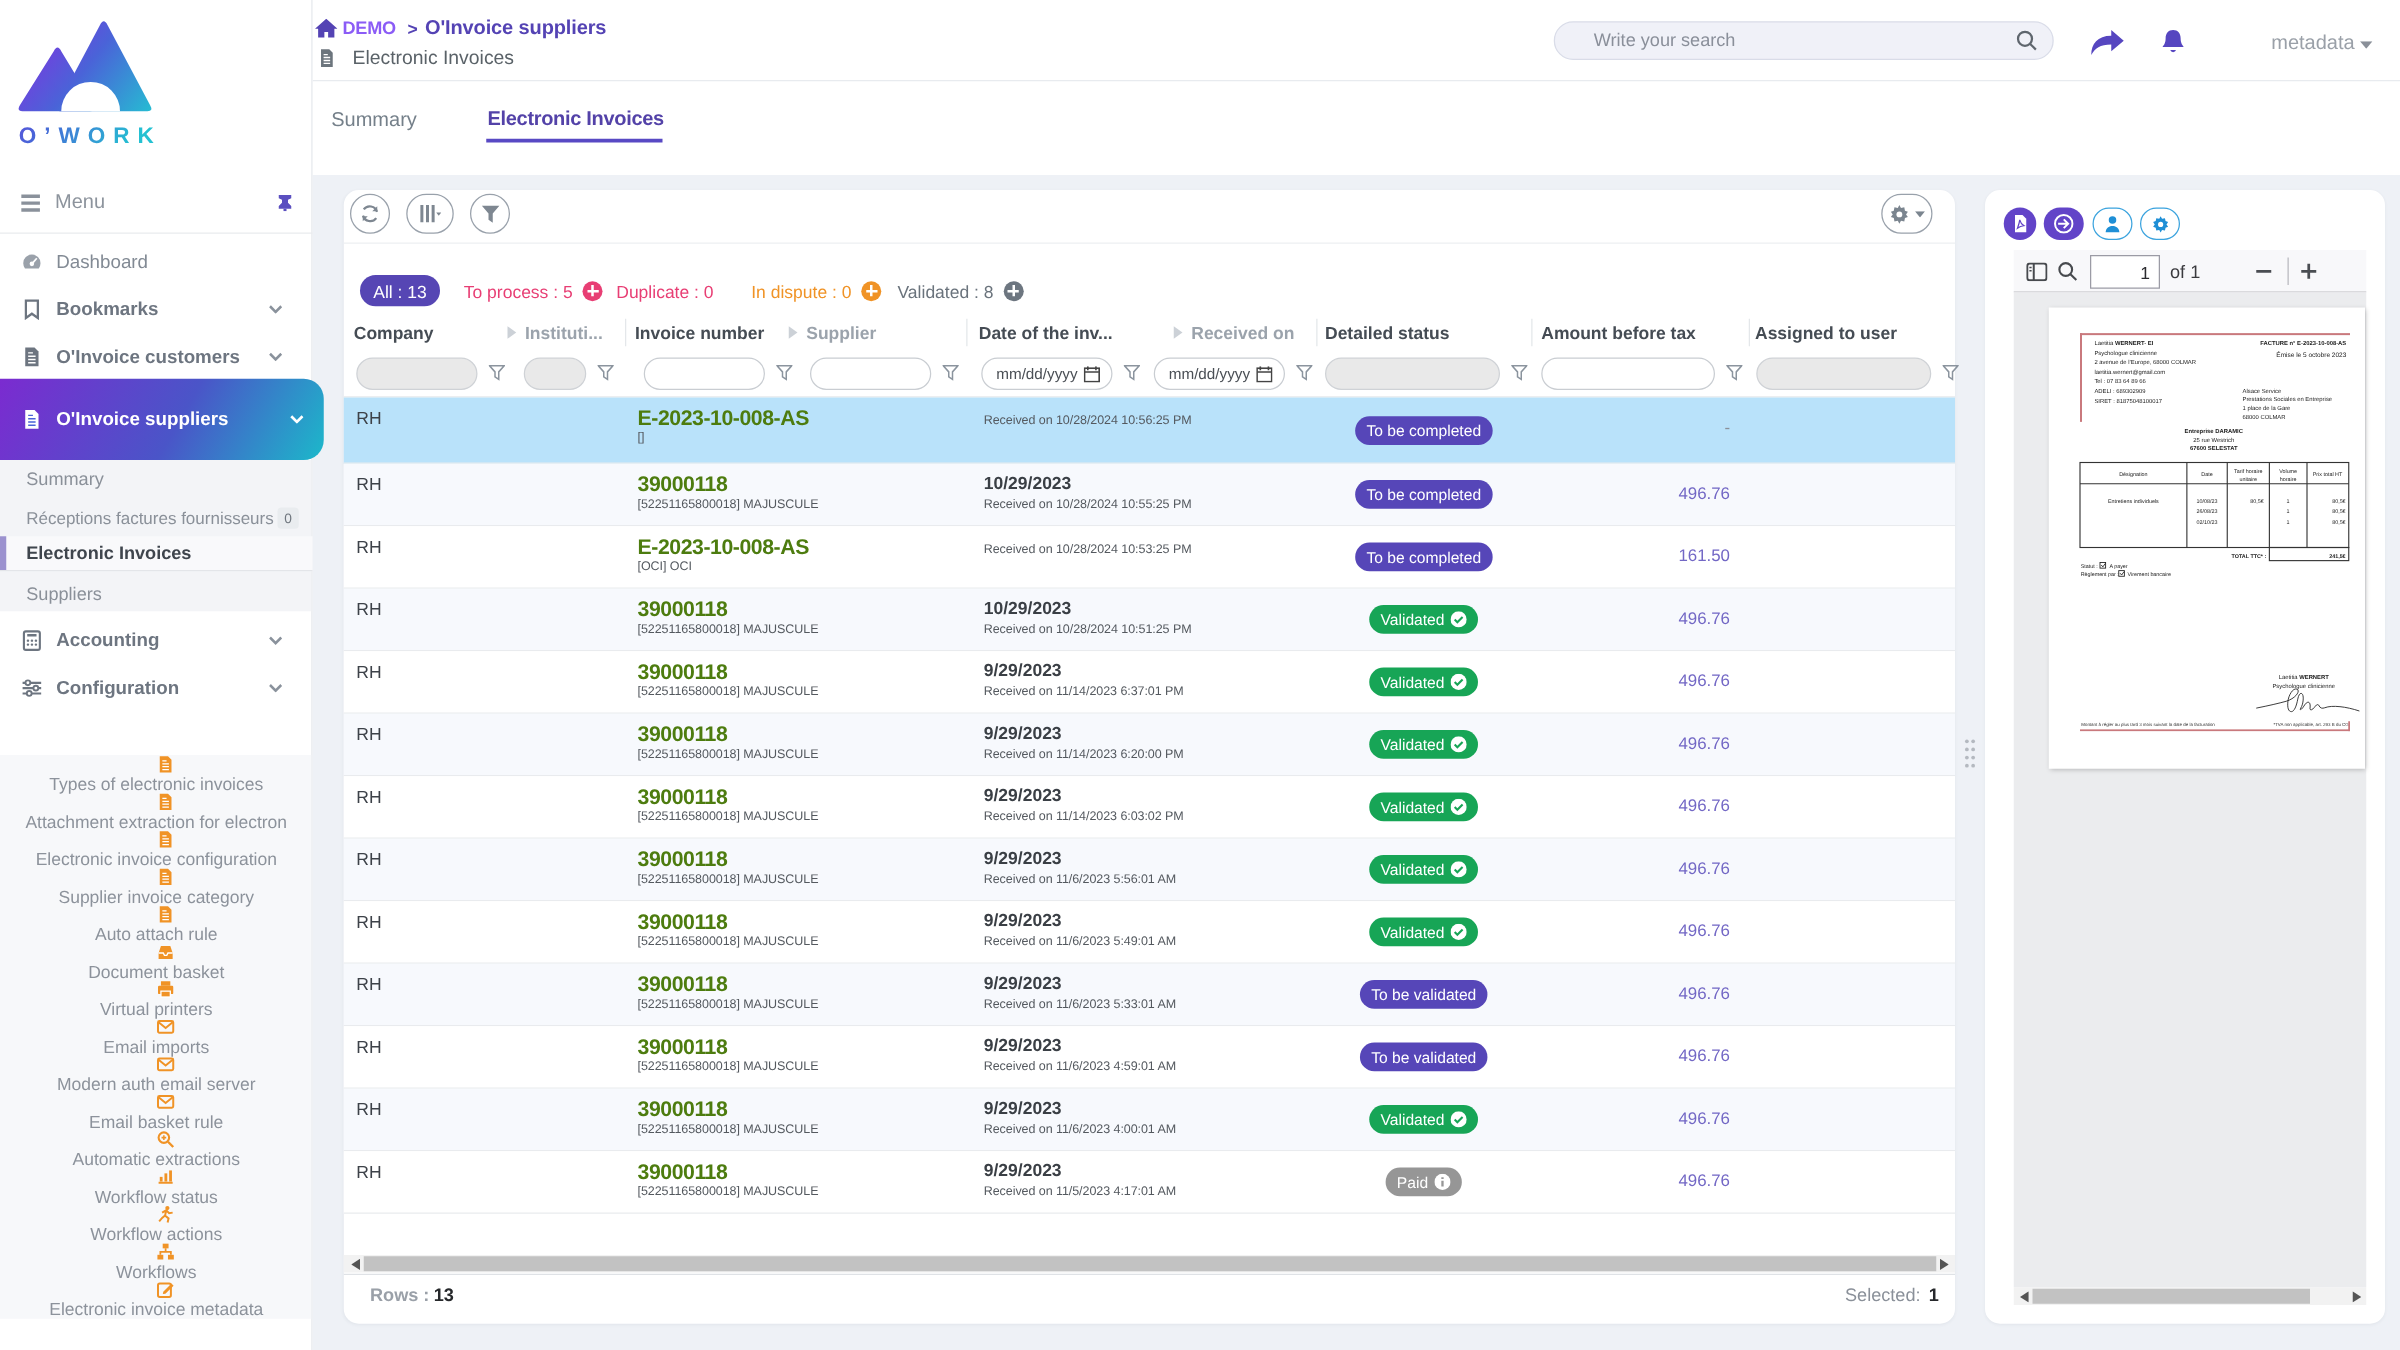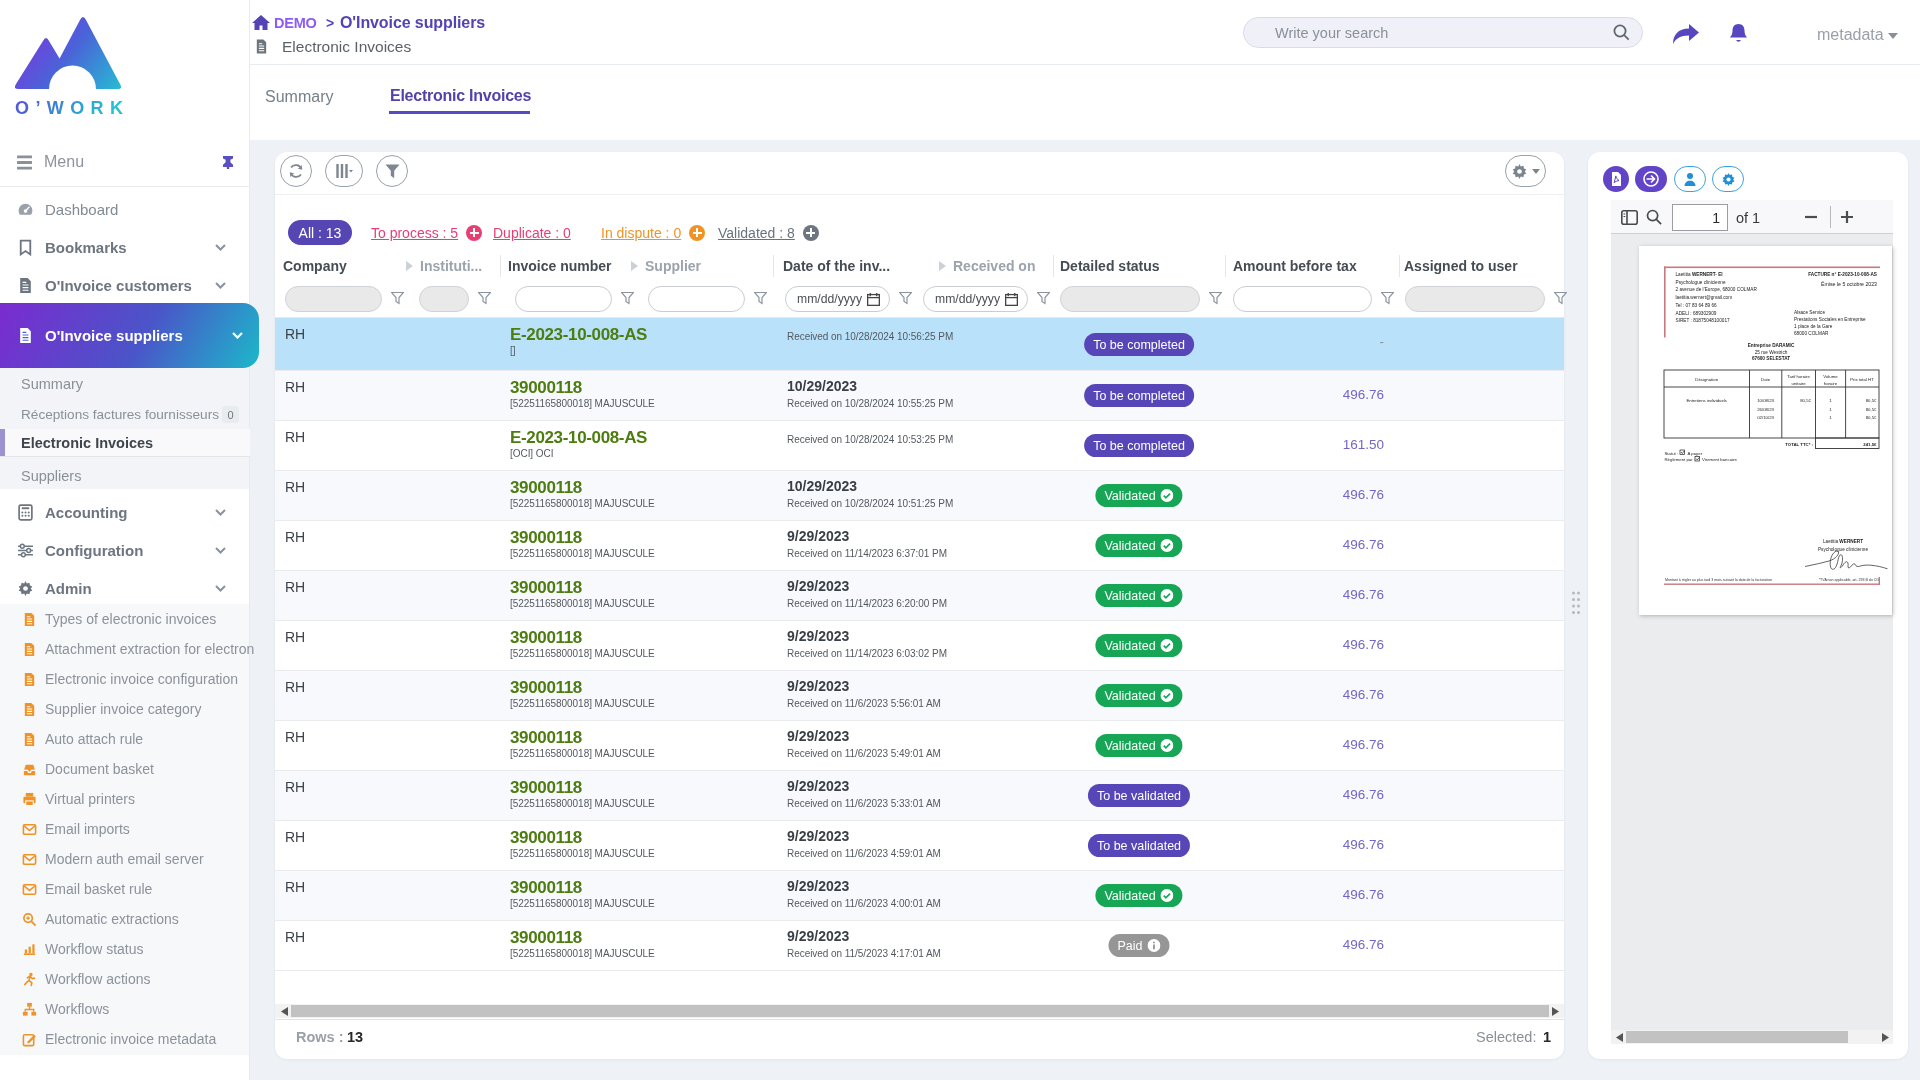--- a/index.html
+++ b/index.html
@@ -7,32 +7,32 @@
 
 #topwhite { position:absolute; left:250px; top:0; width:1670px; height:140px; background:#fff; }
 #topdivider { position:absolute; left:250px; top:64px; width:1670px; height:1px; background:#e8ebef; }
 
 #sidebar { position:absolute; left:0; top:0; width:250px; height:1080px; background:#fff; border-right:1px solid #e7eaee; z-index:5; }
 .snav { position:absolute; left:0; width:250px; height:38px; display:flex; align-items:center; }
 .snav .ic { width:17px; height:17px; margin-left:17px; margin-right:11px; flex:0 0 auto; }
 .snav .lbl { font-size:15px; color:#6d7580; font-weight:bold; }
 .snav .chev { position:absolute; right:24px; color:#8a929c; }
 .ssub { position:absolute; left:0; width:250px; height:31px; display:flex; align-items:center; font-size:14.5px; color:#8a9099; padding-left:21px; }
-.asub { position:absolute; left:0; width:250px; height:30px; display:flex; align-items:center; font-size:14px; color:#8c929b; }
+.asub { position:absolute; left:0; width:250px; height:30px; display:flex; align-items:center; font-size:14px; color:#8c929b;flex-direction:column; }
 .asub svg { width:15px; height:15px; margin-left:22px; margin-right:8px; flex:0 0 auto; }
 #gradpill { position:absolute; left:0; top:303px; width:259px; height:65px; background:linear-gradient(120deg,#7b2bd0 0%,#4a55c8 55%,#1cb8ca 100%); border-radius:0 16px 16px 0; z-index:6; display:flex; align-items:center; }
 #gradpill .lbl { color:#fff; font-weight:bold; font-size:15px; }
 #adminbg { position:absolute; left:0; top:604px; width:249px; height:451px; background:#f7f8fa; }
 
 #maincard { position:absolute; left:275px; top:152px; width:1289px; height:907px; background:#fff; border-radius:12px; box-shadow:0 1px 3px rgba(40,50,70,.06); }
 #rightcard { position:absolute; left:1588px; top:152px; width:320px; height:907px; background:#fff; border-radius:12px; box-shadow:0 1px 3px rgba(40,50,70,.06); }
 .circbtn { position:absolute; border:1px solid #99a1ab; border-radius:16px; background:#fff; display:flex; align-items:center; justify-content:center; color:#7e8791; }
 
 .chip-pill { position:absolute; background:#5646b4; color:#fff; border-radius:13px; font-size:14px; display:flex; align-items:center; justify-content:center; }
-.chiptxt { position:absolute; font-size:14px; display:flex; align-items:center;text-decoration:underline; }
+.chiptxt { position:absolute; font-size:14px; display:flex; align-items:center; }
 .pluscirc { display:inline-block; width:16px; height:16px; border-radius:8px; position:relative; margin-left:8px; }
 .pluscirc:before { content:""; position:absolute; left:3.5px; top:7px; width:9px; height:2px; background:#fff; }
 .pluscirc:after { content:""; position:absolute; left:7px; top:3.5px; width:2px; height:9px; background:#fff; }
 
 .th { position:absolute; top:101px; height:26px; font-size:14px; font-weight:bold; color:#454c54; display:flex; align-items:center; }
 .th.sec { color:#9ba3ac; }
 .tmark { width:0; height:0; border-left:7px solid #ccd1d7; border-top:5px solid transparent; border-bottom:5px solid transparent; margin-right:7px; }
 .finput { position:absolute; top:134px; height:26px; border-radius:13px; border:1px solid #c9cdd2; background:#fff; }
 .finput.dis { background:#e9e9e9; border-color:#cfd2d6; }
 .ffun { position:absolute; top:140px; width:13px; height:13px; color:#8b949e; }
@@ -140,30 +140,20 @@
       </svg>
  </div>
  <div class="snav" style="top:531px">
   <svg class="ic" viewBox="0 0 16 16">
         <path d="M1 4h14M1 8h14M1 12h14" stroke="#6d7580" stroke-width="1.6"></path>
         <circle cx="5" cy="4" r="1.8" fill="#fff" stroke="#6d7580" stroke-width="1.4"></circle>
         <circle cx="11" cy="8" r="1.8" fill="#fff" stroke="#6d7580" stroke-width="1.4"></circle>
         <circle cx="6" cy="12" r="1.8" fill="#fff" stroke="#6d7580" stroke-width="1.4"></circle>
       </svg>
   <span class="lbl">Configuration</span>
-  <svg class="chev" width="11" height="7" viewBox="0 0 11 7">
-        <path d="M1 1l4.5 4.5L10 1" fill="none" stroke="#8a929c" stroke-width="2"></path>
-      </svg>
- </div>
- <div class="snav" style="top:569px">
-  <svg class="ic" viewBox="0 0 16 16">
-        <path d="M8 1l1.2 2.2 2.5-.5.5 2.5L14.4 6 13 8l1.4 2-2.2.8-.5 2.5-2.5-.5L8 15l-1.2-2.2-2.5.5-.5-2.5L1.6 10 3 8 1.6 6l2.2-.8.5-2.5 2.5.5z" fill="#6d7580"></path>
-        <circle cx="8" cy="8" r="2.2" fill="#fff"></circle>
-      </svg>
-  <span class="lbl">Admin</span>
   <svg class="chev" width="11" height="7" viewBox="0 0 11 7">
         <path d="M1 1l4.5 4.5L10 1" fill="none" stroke="#8a929c" stroke-width="2"></path>
       </svg>
  </div>
  <div id="adminbg"></div>
 <div class="asub" style="top:604px">
       <svg viewBox="0 0 16 16">
         <path d="M3 1h7l3 3v11H3z" fill="#f09326"></path>
         <path d="M5.2 5h3.6M5.2 7.5h5.6M5.2 10h5.6M5.2 12.5h5.6" stroke="#fff" stroke-width="1.1"></path>
       </svg>

